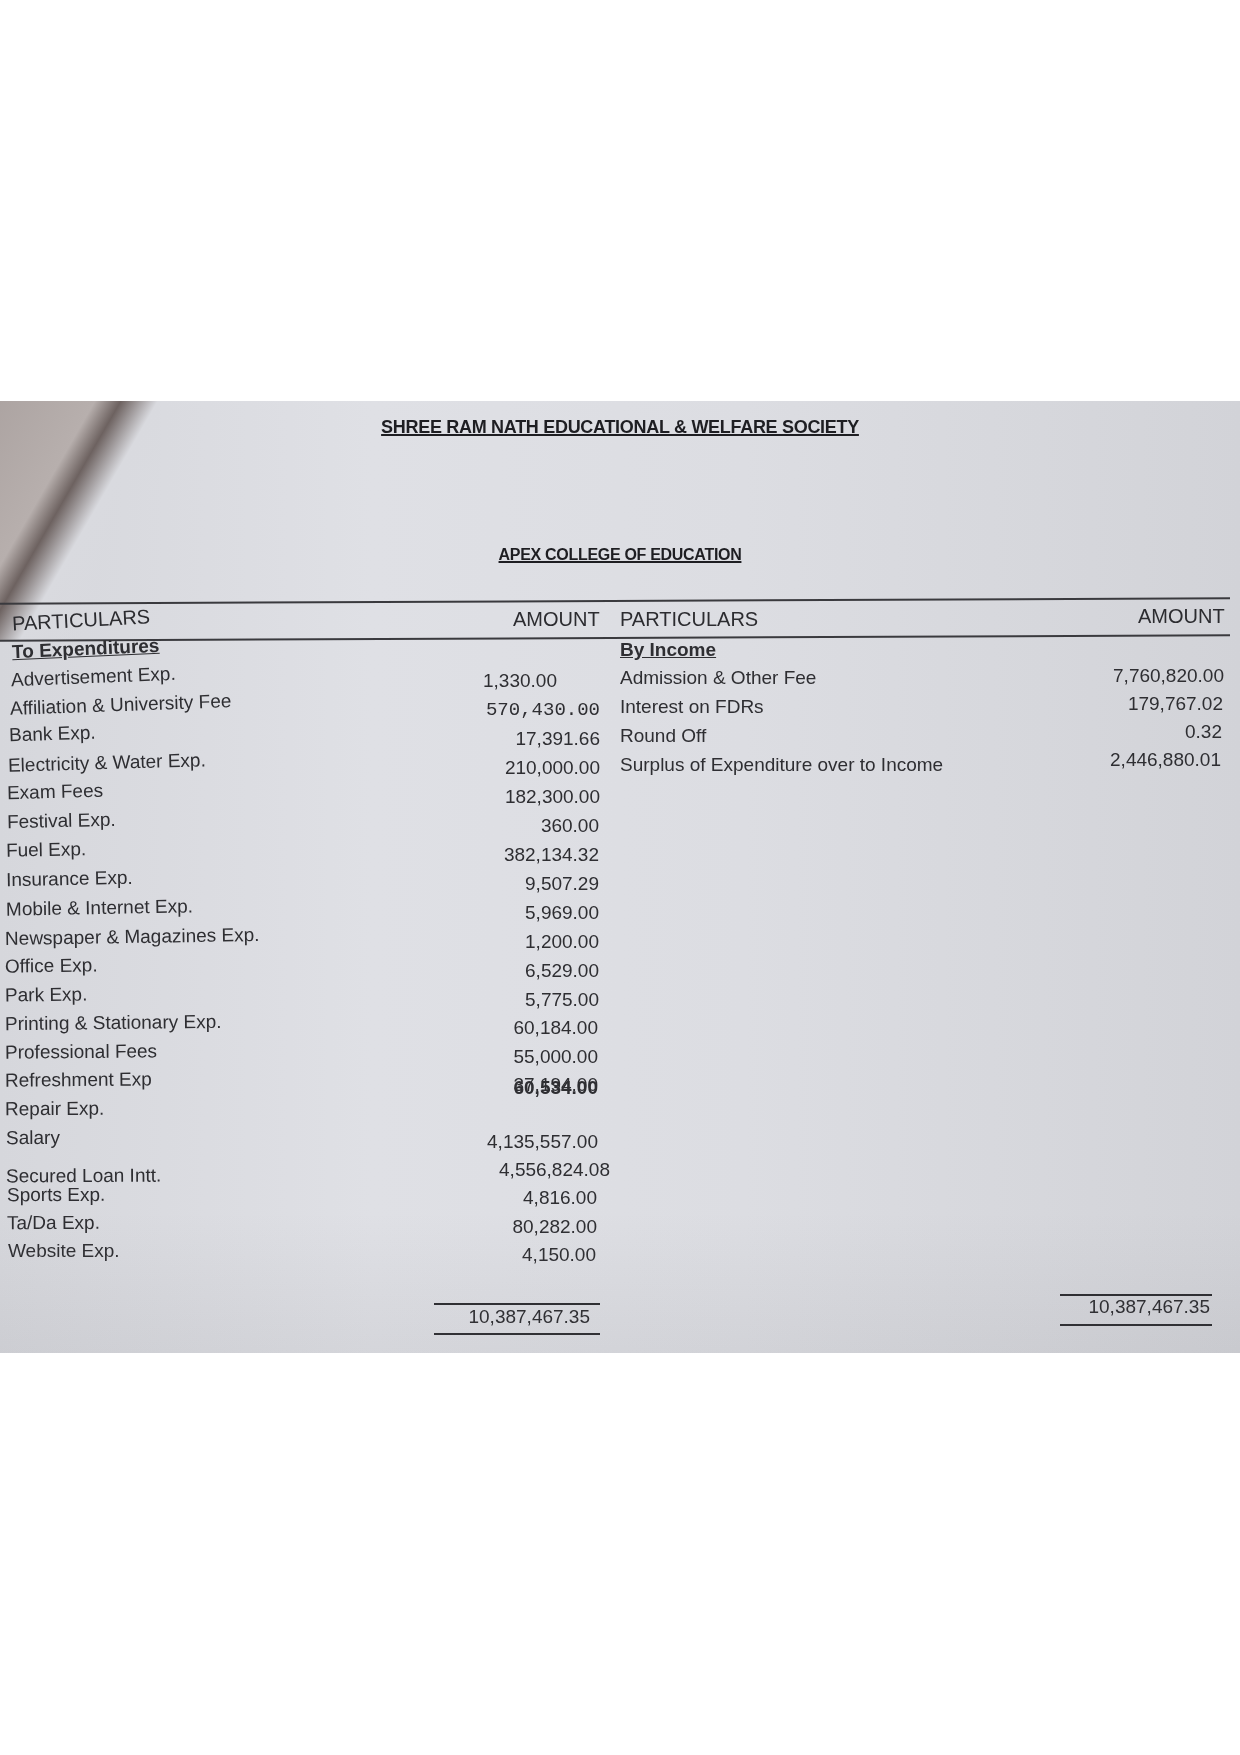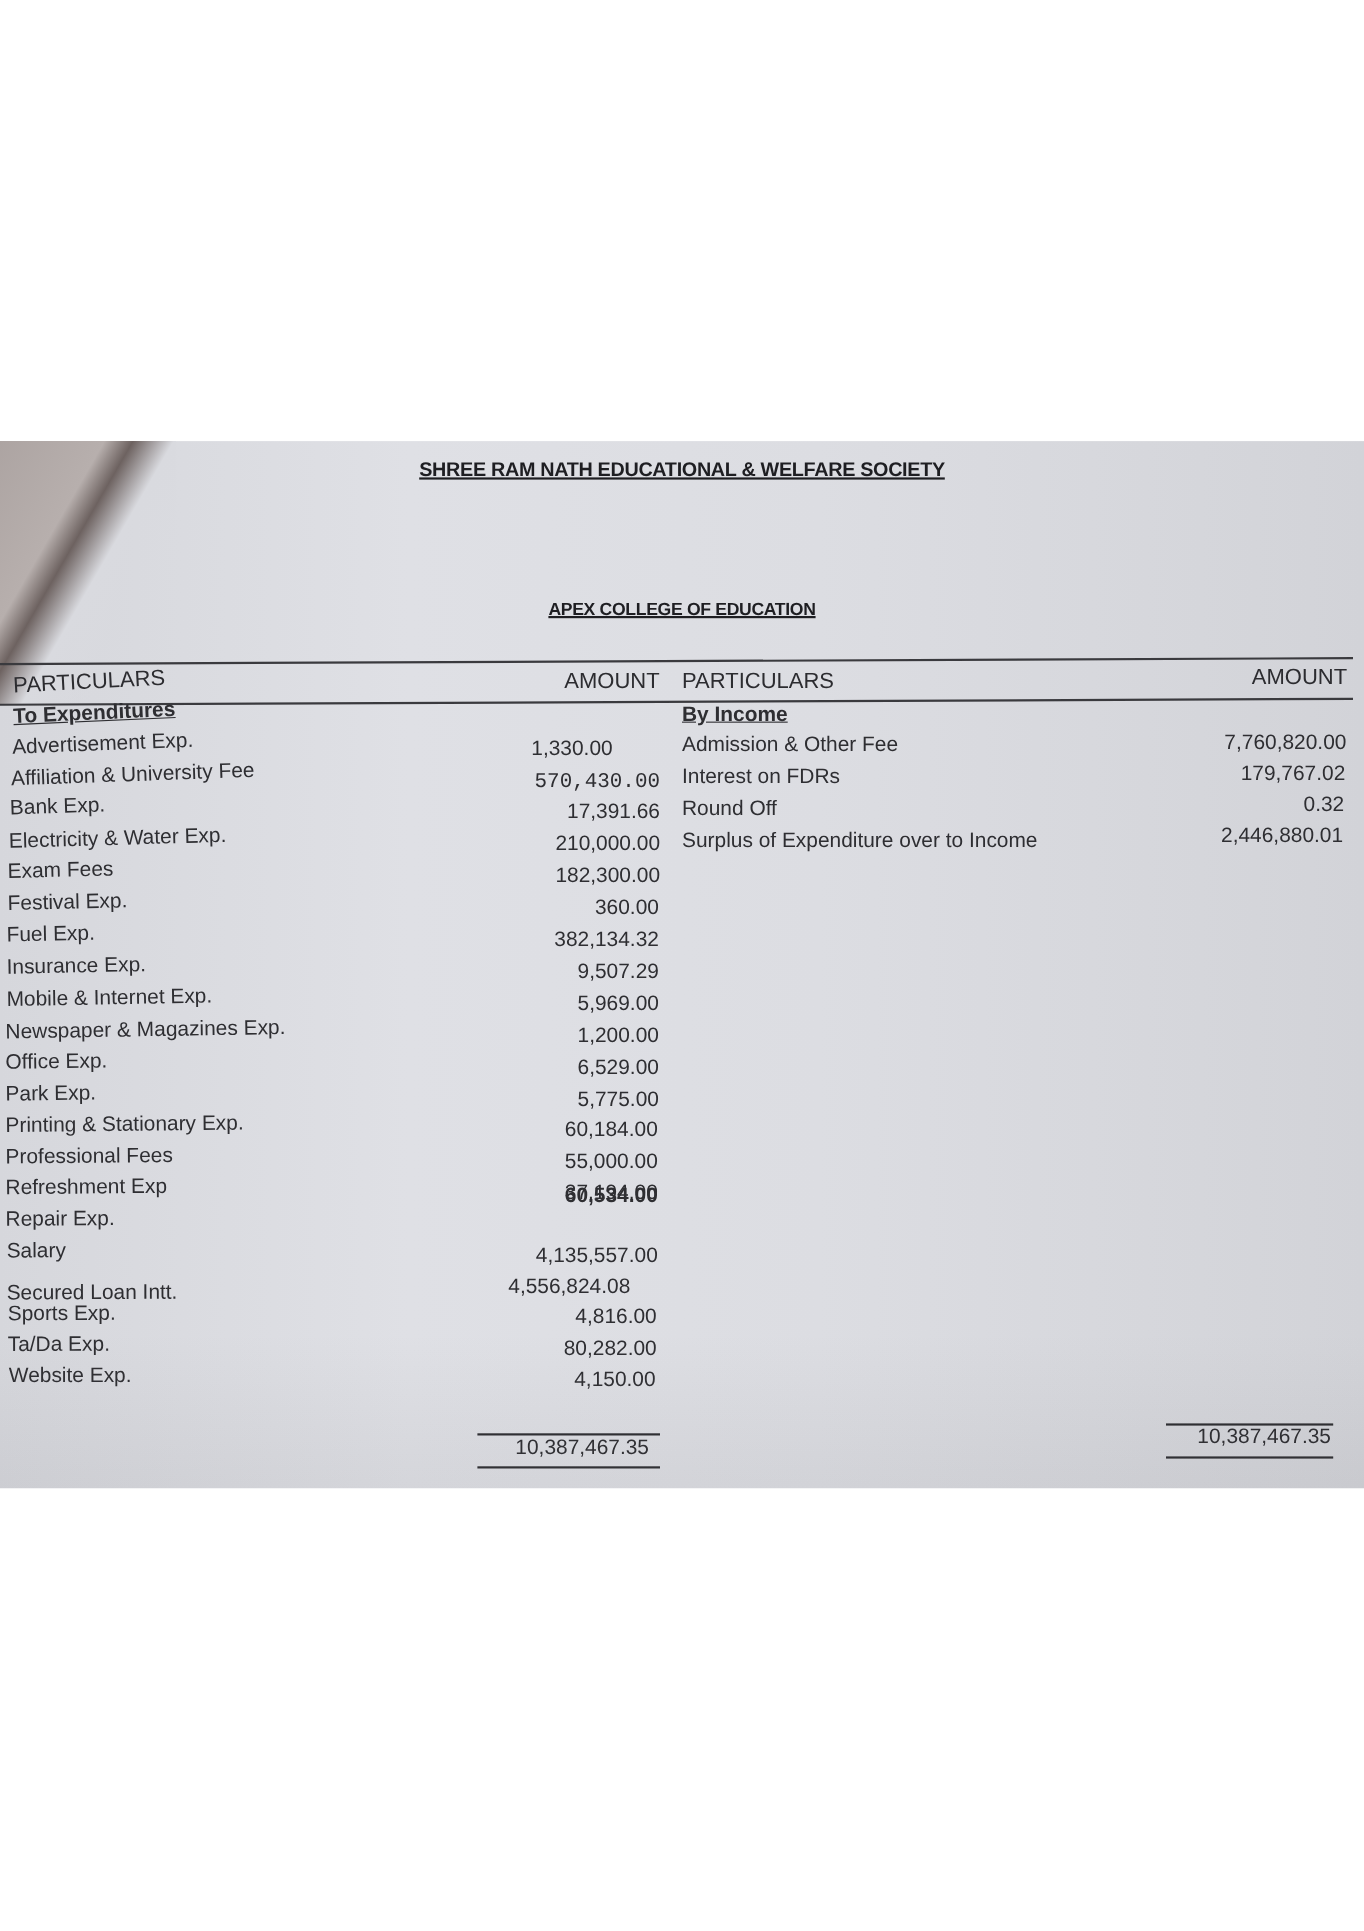--- a/index.html
+++ b/index.html
@@ -91,21 +91,21 @@
     <div class="row amt" style="left:440px; width:159px; top:472px;">9,507.29</div>
     <div class="row amt" style="left:440px; width:159px; top:501px;">5,969.00</div>
     <div class="row amt" style="left:440px; width:159px; top:530px;">1,200.00</div>
     <div class="row amt" style="left:440px; width:159px; top:559px;">6,529.00</div>
     <div class="row amt" style="left:440px; width:159px; top:588px;">5,775.00</div>
     <div class="row amt" style="left:440px; width:158px; top:616px;">60,184.00</div>
     <div class="row amt" style="left:440px; width:158px; top:645px;">55,000.00</div>
     <div class="row amt" style="left:440px; width:158px; top:673px;">37,194.00</div>
     <div class="row amt" style="left:440px; width:158px; top:676px;font-weight:bold;">60,534.00</div>
     <div class="row amt" style="left:440px; width:158px; top:730px;">4,135,557.00</div>
-    <div class="row amt" style="left:416px; width:157px; top:758px;text-align:right;">4,556,824.08</div>
+    <div class="row amt" style="left:453px; width:157px; top:758px;text-align:right;">4,556,824.08</div>
     <div class="row amt" style="left:440px; width:157px; top:786px;">4,816.00</div>
     <div class="row amt" style="left:440px; width:157px; top:815px;">80,282.00</div>
     <div class="row amt" style="left:440px; width:156px; top:843px;">4,150.00</div>
 
     <div class="total-rule" style="left:434px; top:902px; width:166px;"></div>
     <div class="total" style="left:434px; width:156px; top:905px;">10,387,467.35</div>
     <div class="total-rule" style="left:434px; top:932px; width:166px;"></div>
   </div>
 
   <div>

